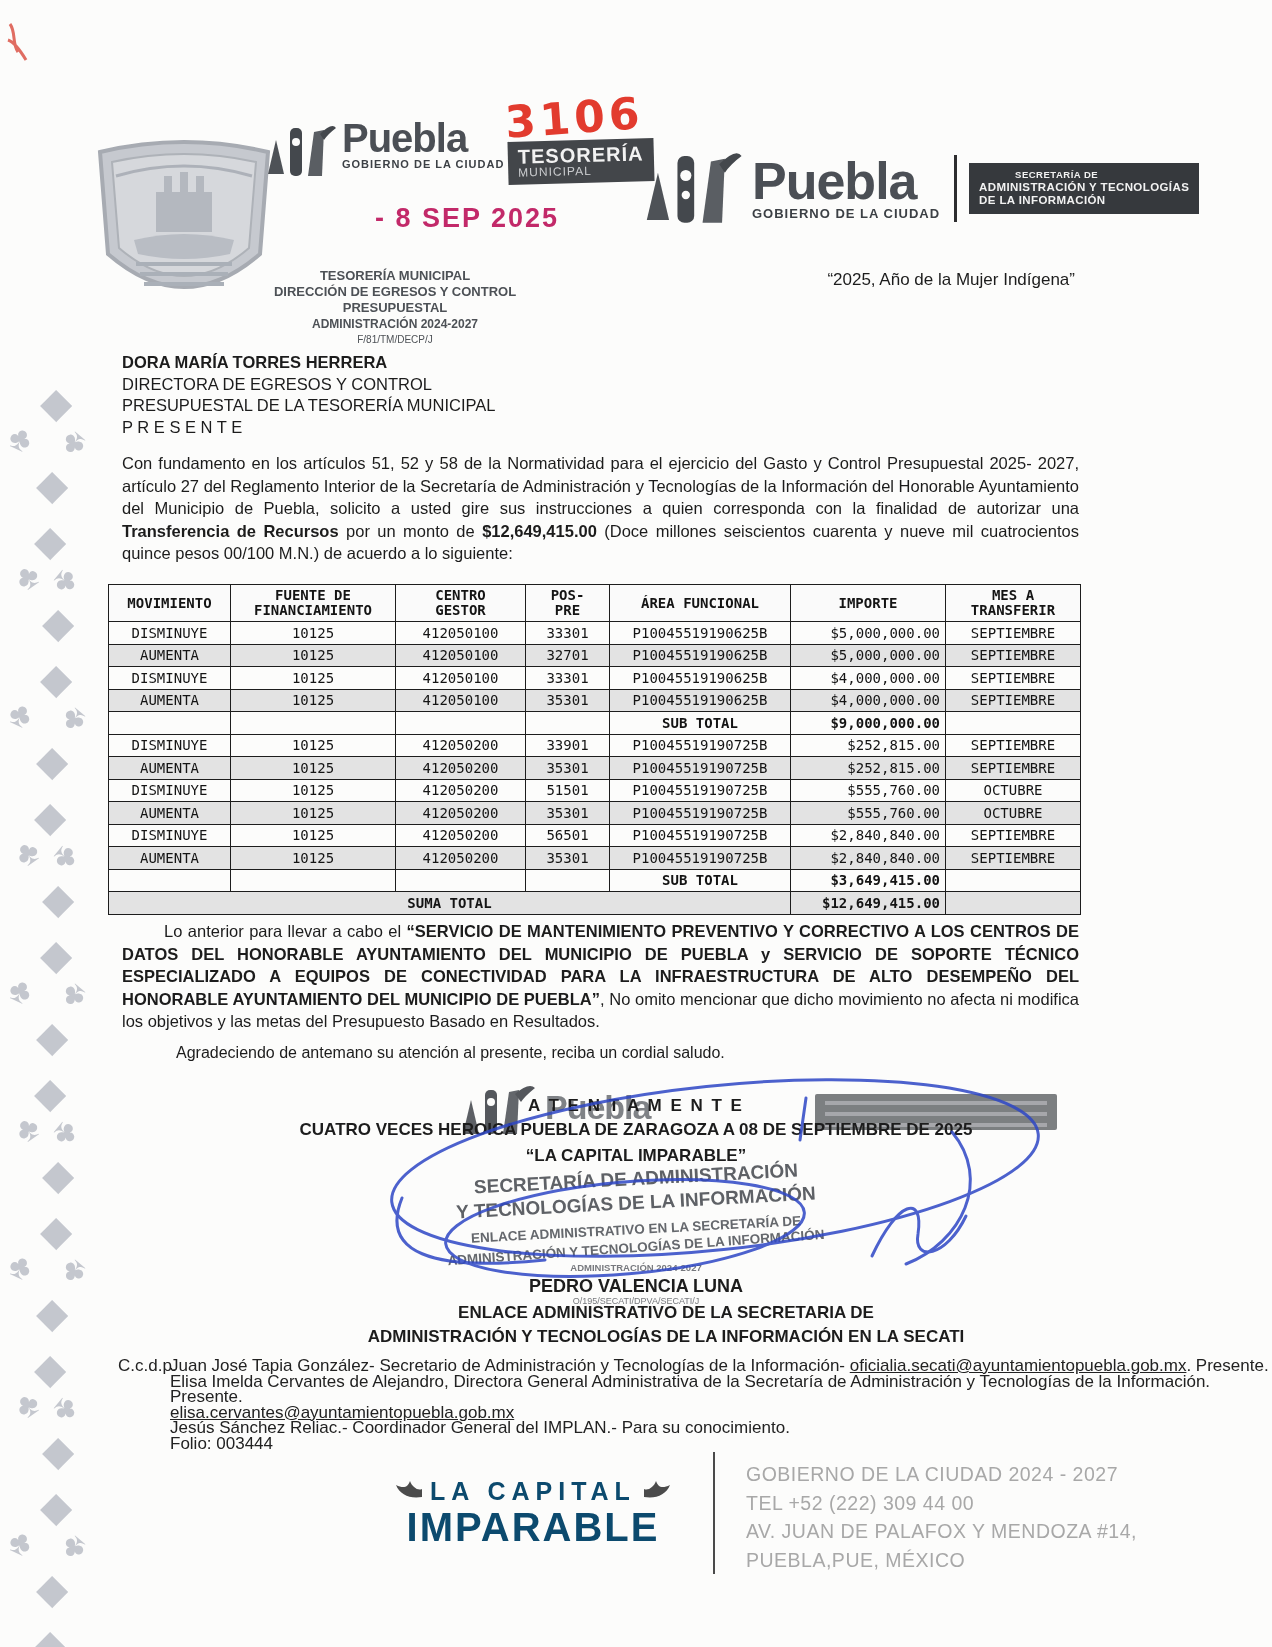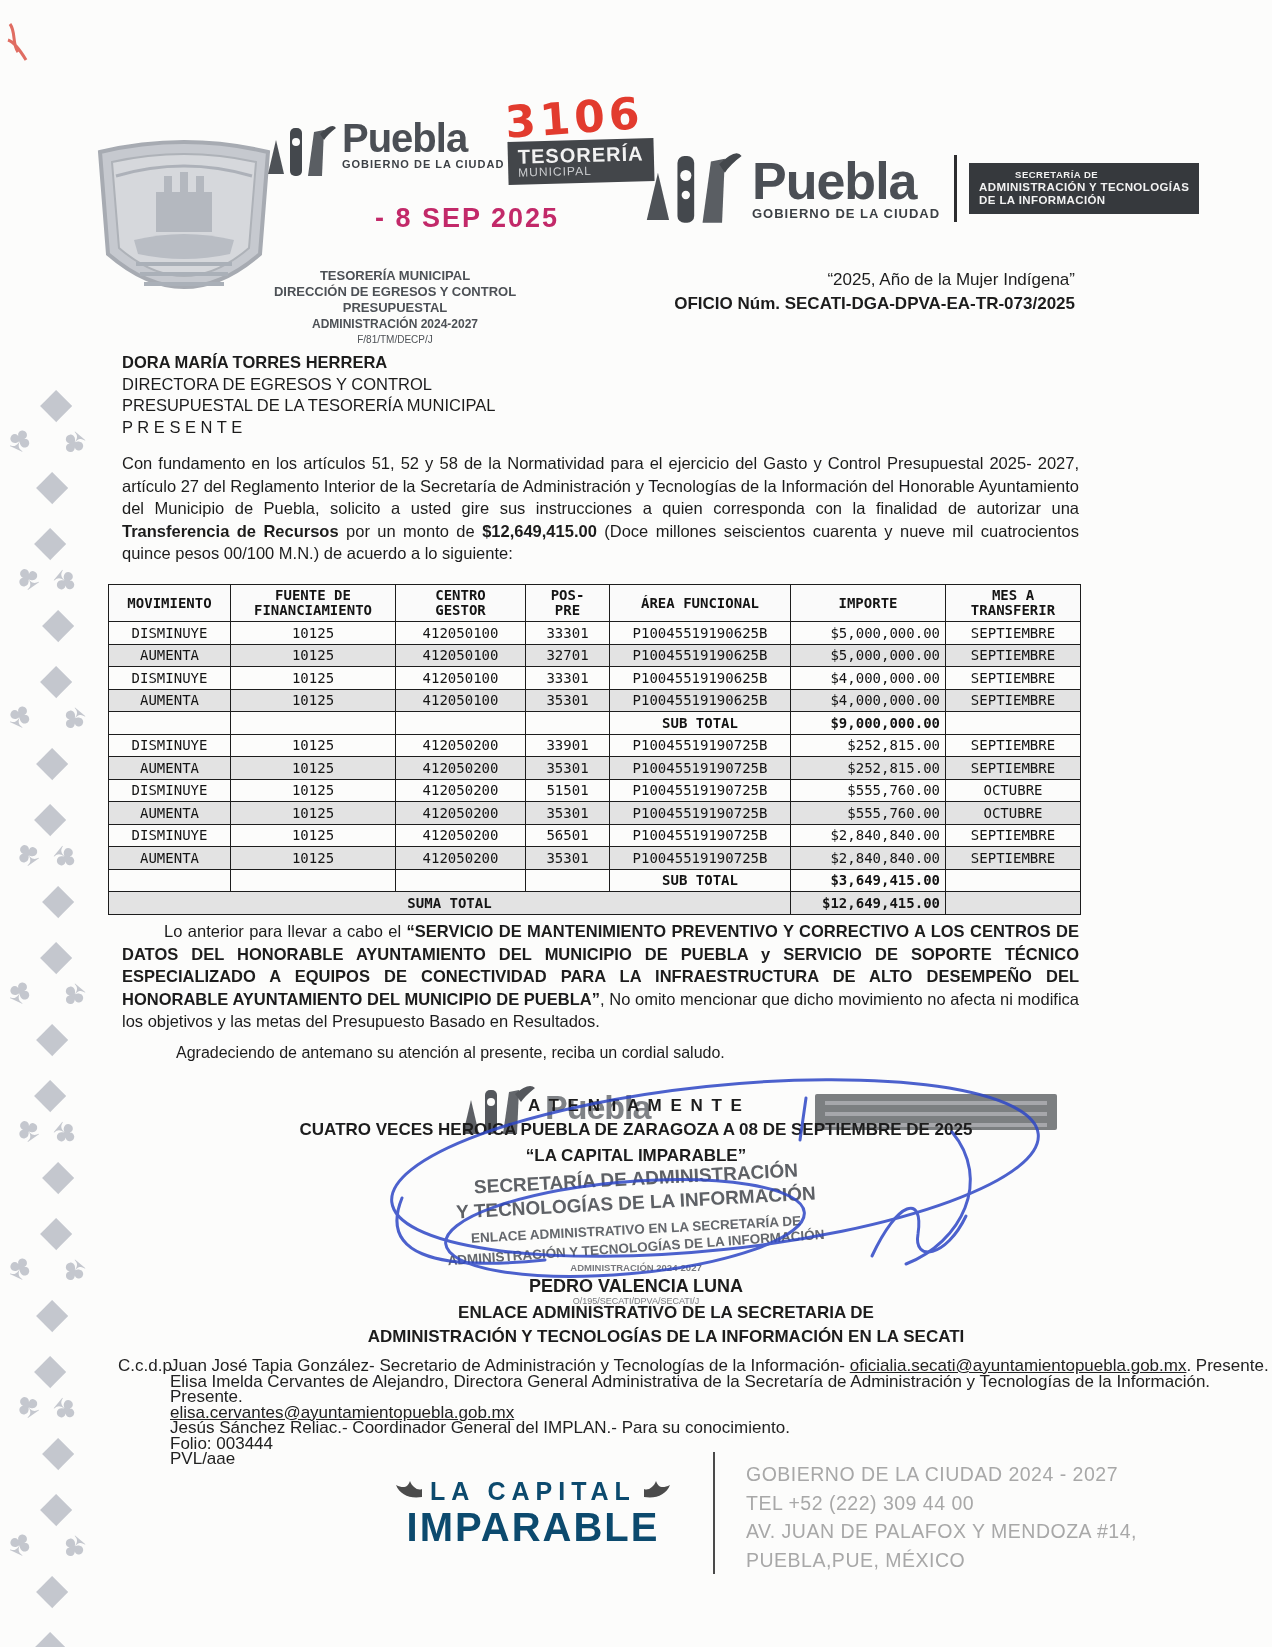--- a/index.html
+++ b/index.html
@@ -225,21 +225,20 @@
     <div class="right-badge">
       <div class="badge-dark" style="padding:6px 10px;">
         <div class="t1">SECRETARÍA DE</div>
         <div class="t2">ADMINISTRACIÓN Y TECNOLOGÍAS</div>
         <div class="t3">DE LA INFORMACIÓN</div>
       </div>
     </div>
   </div>
 
   <div class="abs motto">“2025, Año de la Mujer Indígena”</div>
-  <div class="abs oficio">OFICIO Núm. SECATI-DGA-DPVA-EA-TR-073/2025</div>
 
   <div class="abs addressee">
     <div class="b">DORA MARÍA TORRES HERRERA</div>
     <div>DIRECTORA DE EGRESOS Y CONTROL</div>
     <div>PRESUPUESTAL DE LA TESORERÍA MUNICIPAL</div>
     <div>P R E S E N T E</div>
   </div>
 
   <div class="abs para p1"><span>Con fundamento en los artículos 51, 52 y 58 de la Normatividad para el ejercicio del Gasto y Control Presupuestal 2025- 2027, artículo 27 del Reglamento Interior de la Secretaría de Administración y Tecnologías de la Información del Honorable Ayuntamiento del Municipio de Puebla, solicito a usted gire sus instrucciones a quien corresponda con la finalidad de autorizar una </span><span style="font-weight: bold;">Transferencia de Recursos</span><span> por un monto de </span><span style="font-weight: bold;">$12,649,415.00</span><span> (Doce millones seiscientos cuarenta y nueve mil cuatrocientos quince pesos 00/100 M.N.) de acuerdo a lo siguiente:</span></div>
 
@@ -446,21 +445,20 @@
 
   <div class="abs ccdp">
     <div class="row">
       <span class="lab">C.c.d.p.</span>
       <span><span>Juan José Tapia González- Secretario de Administración y Tecnologías de la Información- </span><span data-u="">oficialia.secati@ayuntamientopuebla.gob.mx</span><span>. Presente.</span></span>
     </div>
     <div class="ind"><span>Elisa Imelda Cervantes de Alejandro, Directora General Administrativa de la Secretaría de Administración y Tecnologías de la Información. Presente.</span></div>
     <div class="ind"><span data-u="">elisa.cervantes@ayuntamientopuebla.gob.mx</span></div>
     <div class="ind"><span>Jesús Sánchez Reliac.- Coordinador General del IMPLAN.- Para su conocimiento.</span></div>
     <div class="ind">Folio: 003444</div>
-    <div class="ind">PVL/aae</div>
   </div>
 
   <div class="abs cap-logo">
     <div class="cap-top">
       <svg width="30" height="24" viewBox="0 0 30 24">
           <path d="M28 18 C16 20, 6 16, 2 6 C10 10, 14 8, 16 2 C18 8, 24 12, 28 10 Z" fill="#4b4b4b"></path>
         </svg>
       <span>LA CAPITAL</span>
       <svg width="30" height="24" viewBox="0 0 30 24">
           <path d="M2 18 C14 20, 24 16, 28 6 C20 10, 16 8, 14 2 C12 8, 6 12, 2 10 Z" fill="#4b4b4b"></path>

